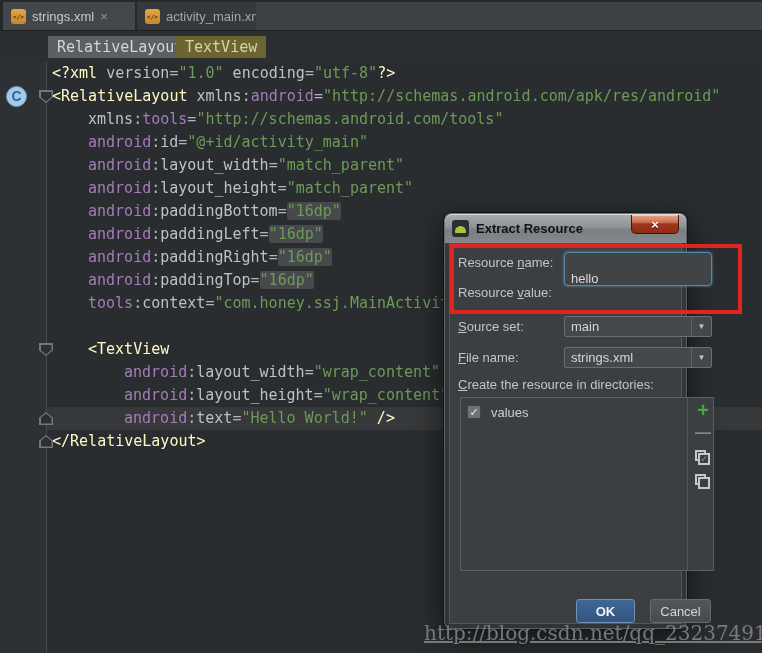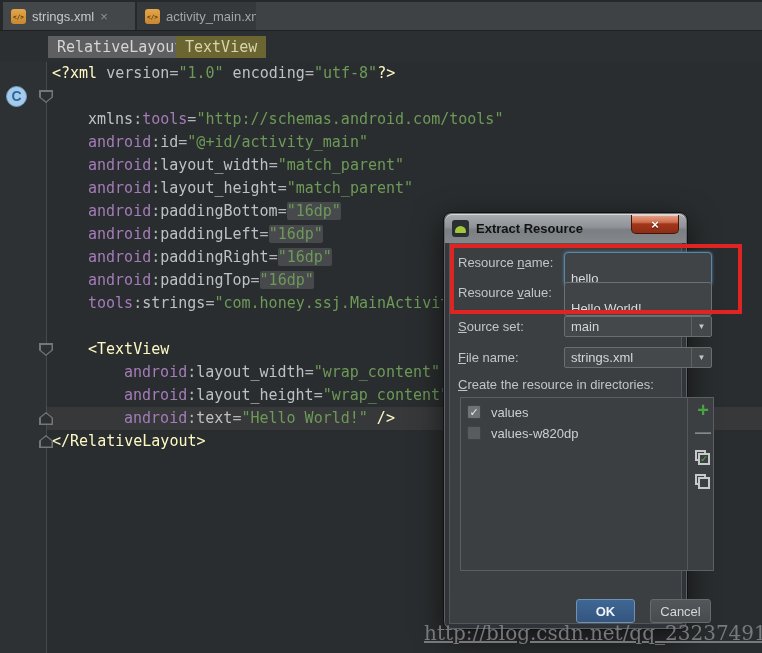--- a/index.html
+++ b/index.html
@@ -140,20 +140,23 @@
     <span class="crumb crumb-gray">RelativeLayout</span>
     <span class="crumb crumb-olive">TextView</span>
   </div>
 
   <div class="editor">
     <div class="gutter"></div>
     <div class="code-lines">
         <div class="code-row" style="top: 0px;">
           <span class="code-text" style="padding-left: 5px;"><span class="tk-tag">&lt;?xml</span><span class="tk-attr"> version</span><span class="tk-pln">=</span><span class="tk-str">"1.0"</span><span class="tk-attr"> encoding</span><span class="tk-pln">=</span><span class="tk-str">"utf-8"</span><span class="tk-tag">?&gt;</span></span>
         </div>
+        <div class="code-row" style="top: 23px;">
+          <span class="code-text" style="padding-left: 5px;"><span class="tk-tag">&lt;RelativeLayout</span><span class="tk-attr"> xmlns</span><span class="tk-pln">:</span><span class="tk-ns">android</span><span class="tk-pln">=</span><span class="tk-str">"http://schemas.android.com/apk/res/android"</span></span>
+        </div>
         <div class="code-row" style="top: 46px;">
           <span class="code-text" style="padding-left: 41px;"><span class="tk-attr">xmlns</span><span class="tk-pln">:</span><span class="tk-ns">tools</span><span class="tk-pln">=</span><span class="tk-str">"http://schemas.android.com/tools"</span></span>
         </div>
         <div class="code-row" style="top: 69px;">
           <span class="code-text" style="padding-left: 41px;"><span class="tk-ns">android</span><span class="tk-pln">:</span><span class="tk-attr">id</span><span class="tk-pln">=</span><span class="tk-str">"@+id/activity_main"</span></span>
         </div>
         <div class="code-row" style="top: 92px;">
           <span class="code-text" style="padding-left: 41px;"><span class="tk-ns">android</span><span class="tk-pln">:</span><span class="tk-attr">layout_width</span><span class="tk-pln">=</span><span class="tk-str">"match_parent"</span></span>
         </div>
         <div class="code-row" style="top: 115px;">
@@ -165,21 +168,21 @@
         <div class="code-row" style="top: 161px;">
           <span class="code-text" style="padding-left: 41px;"><span class="tk-ns">android</span><span class="tk-pln">:</span><span class="tk-attr">paddingLeft</span><span class="tk-pln">=</span><span class="tk-strhl">"16dp"</span></span>
         </div>
         <div class="code-row" style="top: 184px;">
           <span class="code-text" style="padding-left: 41px;"><span class="tk-ns">android</span><span class="tk-pln">:</span><span class="tk-attr">paddingRight</span><span class="tk-pln">=</span><span class="tk-strhl">"16dp"</span></span>
         </div>
         <div class="code-row" style="top: 207px;">
           <span class="code-text" style="padding-left: 41px;"><span class="tk-ns">android</span><span class="tk-pln">:</span><span class="tk-attr">paddingTop</span><span class="tk-pln">=</span><span class="tk-strhl">"16dp"</span></span>
         </div>
         <div class="code-row" style="top: 230px;">
-          <span class="code-text" style="padding-left: 41px;"><span class="tk-ns">tools</span><span class="tk-pln">:</span><span class="tk-attr">strings</span><span class="tk-pln">=</span><span class="tk-str">"com.honey.ssj.MainActivity"</span><span class="tk-tag">&gt;</span></span>
+          <span class="code-text" style="padding-left: 41px;"><span class="tk-ns">tools</span><span class="tk-pln">:</span><span class="tk-attr">context</span><span class="tk-pln">=</span><span class="tk-str">"com.honey.ssj.MainActivity"</span><span class="tk-tag">&gt;</span></span>
         </div>
         <div class="code-row" style="top: 253px;">
           <span class="code-text" style="padding-left: 5px;"></span>
         </div>
         <div class="code-row" style="top: 276px;">
           <span class="code-text" style="padding-left: 41px;"><span class="tk-tag">&lt;TextView</span></span>
         </div>
         <div class="code-row" style="top: 299px;">
           <span class="code-text" style="padding-left: 77px;"><span class="tk-ns">android</span><span class="tk-pln">:</span><span class="tk-attr">layout_width</span><span class="tk-pln">=</span><span class="tk-str">"wrap_content"</span></span>
         </div>
@@ -224,44 +227,39 @@
           <span>×</span>
         </span>
     </div>
 
     <div class="client">
 
       <label class="dlabel" style="top:12px;"><span>Resource </span><u>n</u><span>ame:</span></label>
       <div class="tfield focused" style="top:9px;">hello</div>
 
       <label class="dlabel" style="top:42px;"><span>Resource </span><u>v</u><span>alue:</span></label>
-      <div class="tfield plain" style="top:39px;">Hello World!</div>
 
       <label class="dlabel" style="top:76px;"><span></span><u>S</u><span>ource set:</span></label>
       <div class="combo" style="top:73px;">
         <span class="combo-val">main</span>
         <span class="combo-arrow">▼</span>
       </div>
 
       <label class="dlabel" style="top:107px;"><span></span><u>F</u><span>ile name:</span></label>
       <div class="combo" style="top:104px;">
         <span class="combo-val">strings.xml</span>
         <span class="combo-arrow">▼</span>
       </div>
 
       <label class="dlabel" style="top:134px;"><span></span><u>C</u><span>reate the resource in directories:</span></label>
 
       <div class="dirpanel">
         <div class="dirrow" style="top:4px;">
           <span class="cbx on">✓</span>
           <span class="dirname">values</span>
-        </div>
-        <div class="dirrow" style="top:25px;">
-          <span class="cbx"></span>
-          <span class="dirname">values-w820dp</span>
         </div>
         <div class="dirsep"></div>
         <div class="tb-plus">+</div>
         <div class="tb-minus">—</div>
         <div class="tb-sq tb-checkall">
           <span class="back"></span>
           <span class="front">✓</span>
         </div>
         <div class="tb-sq tb-uncheckall">
           <span class="back"></span>

